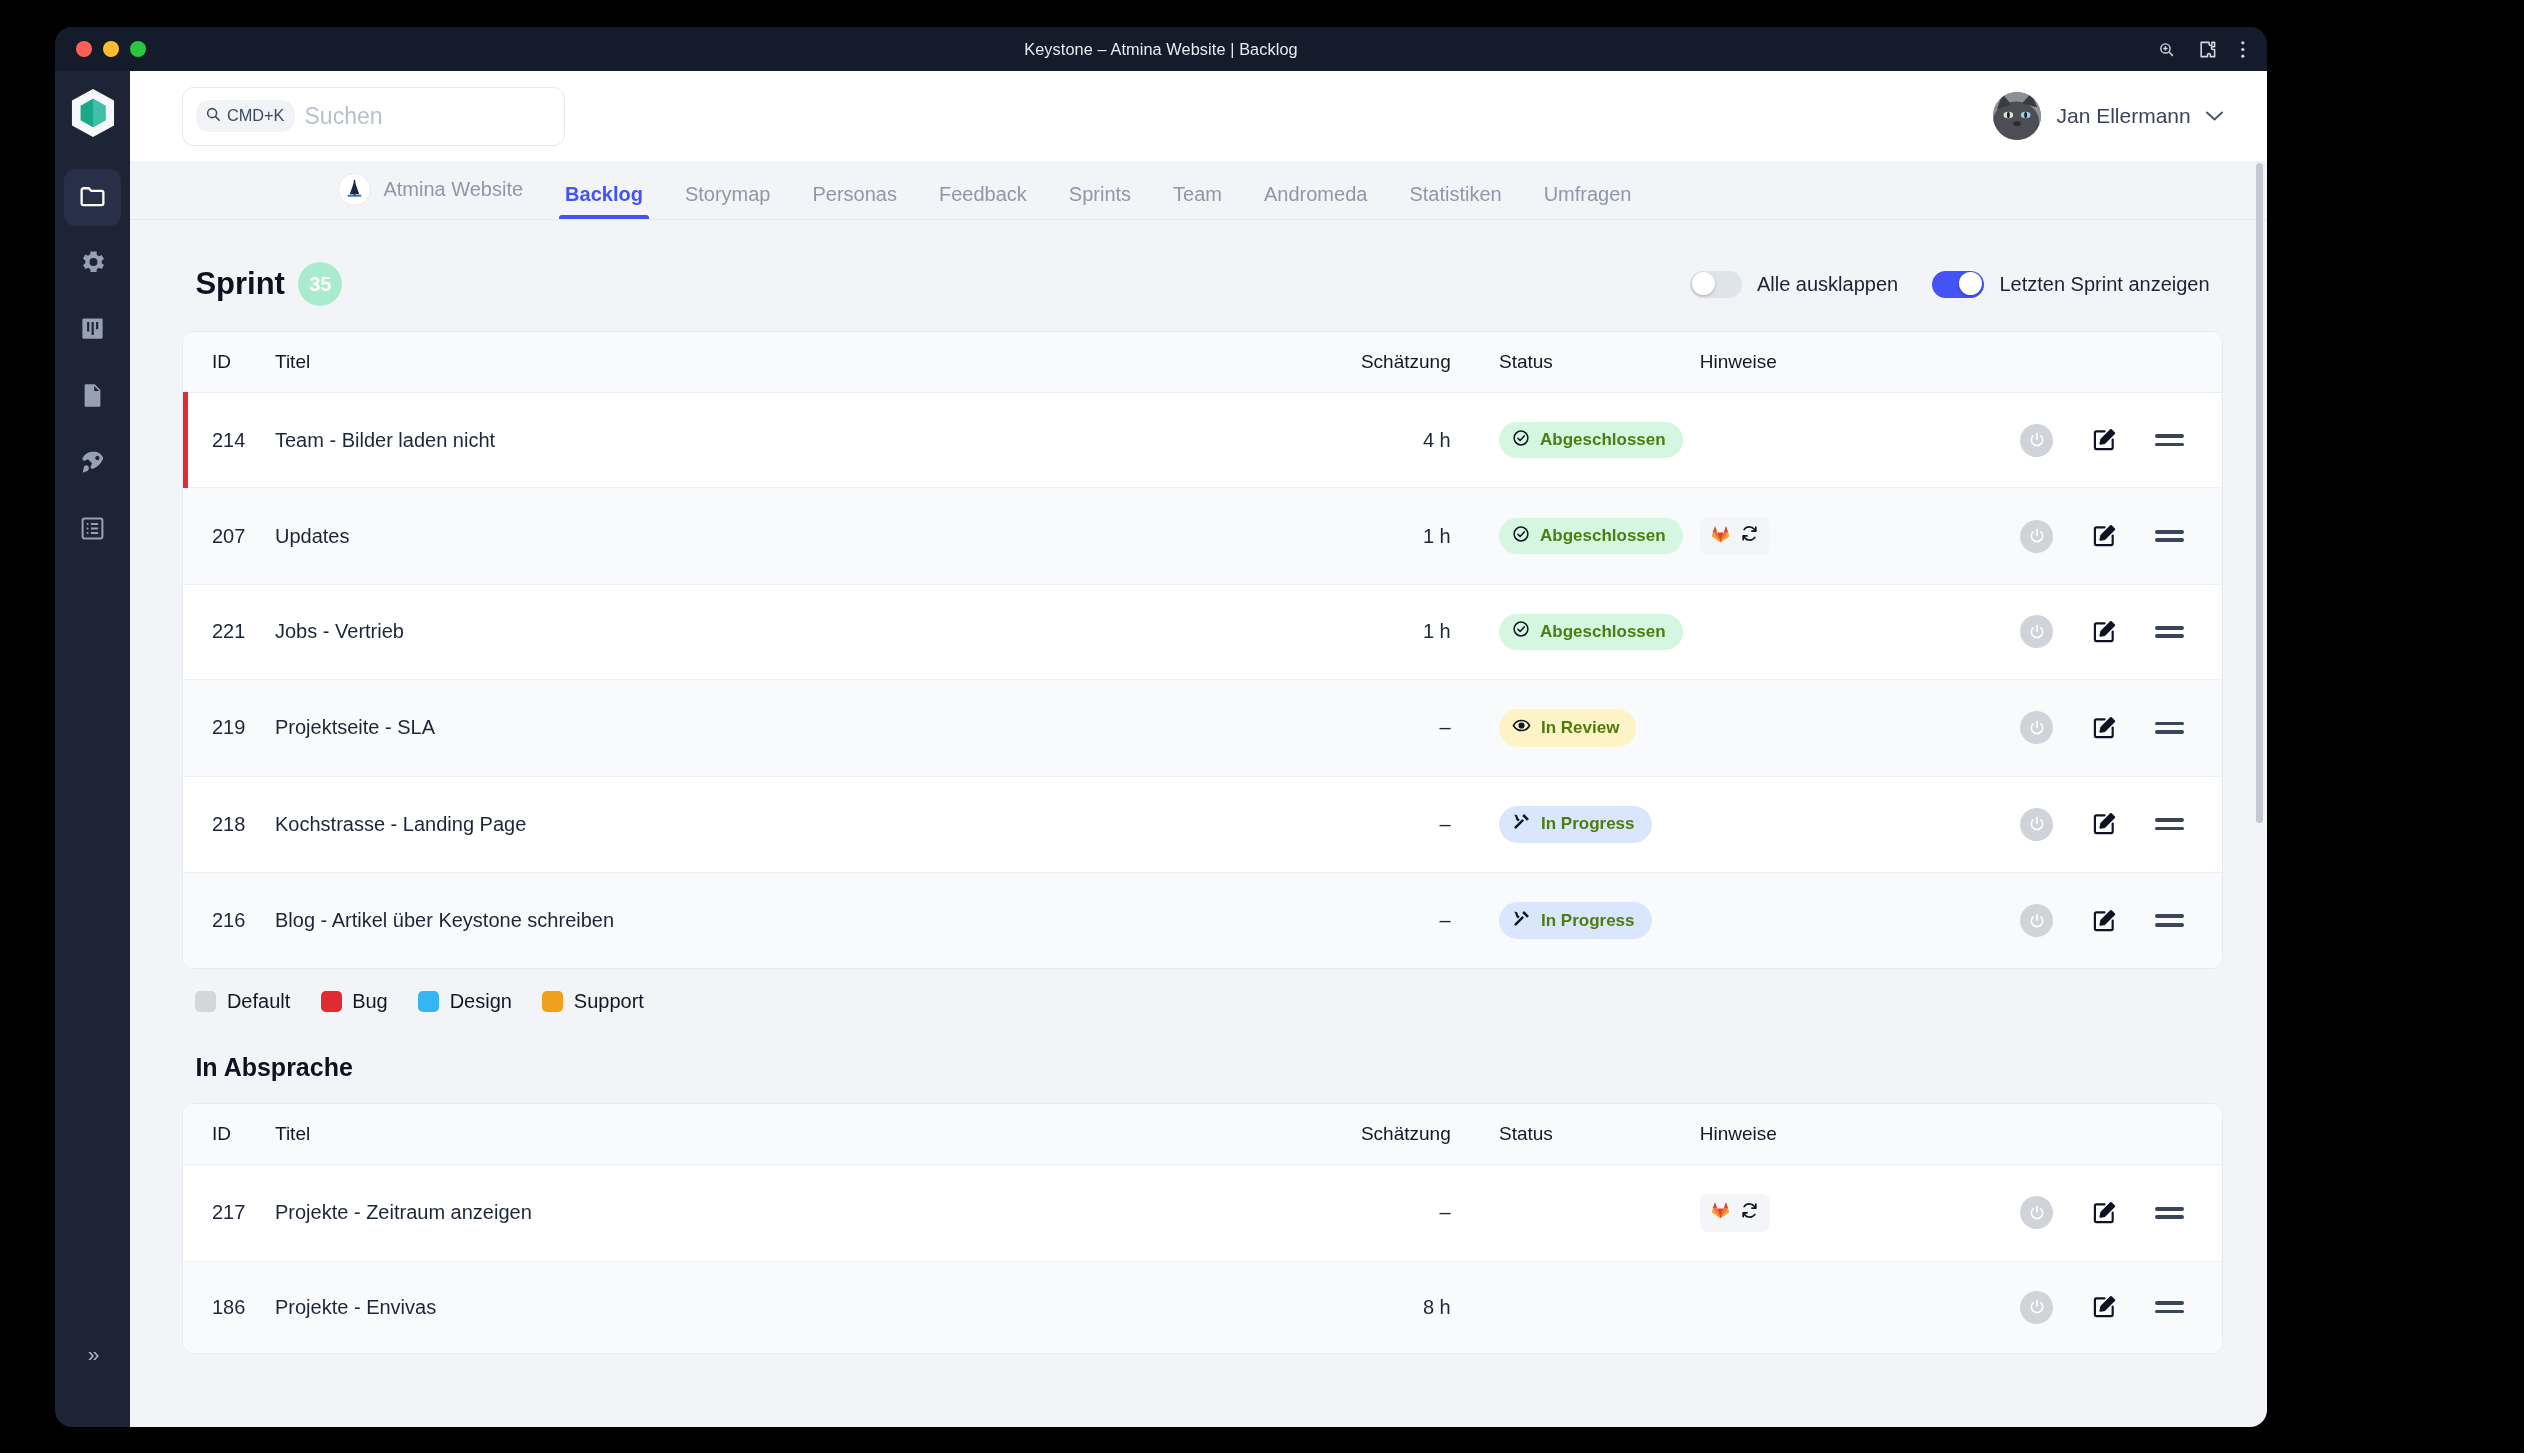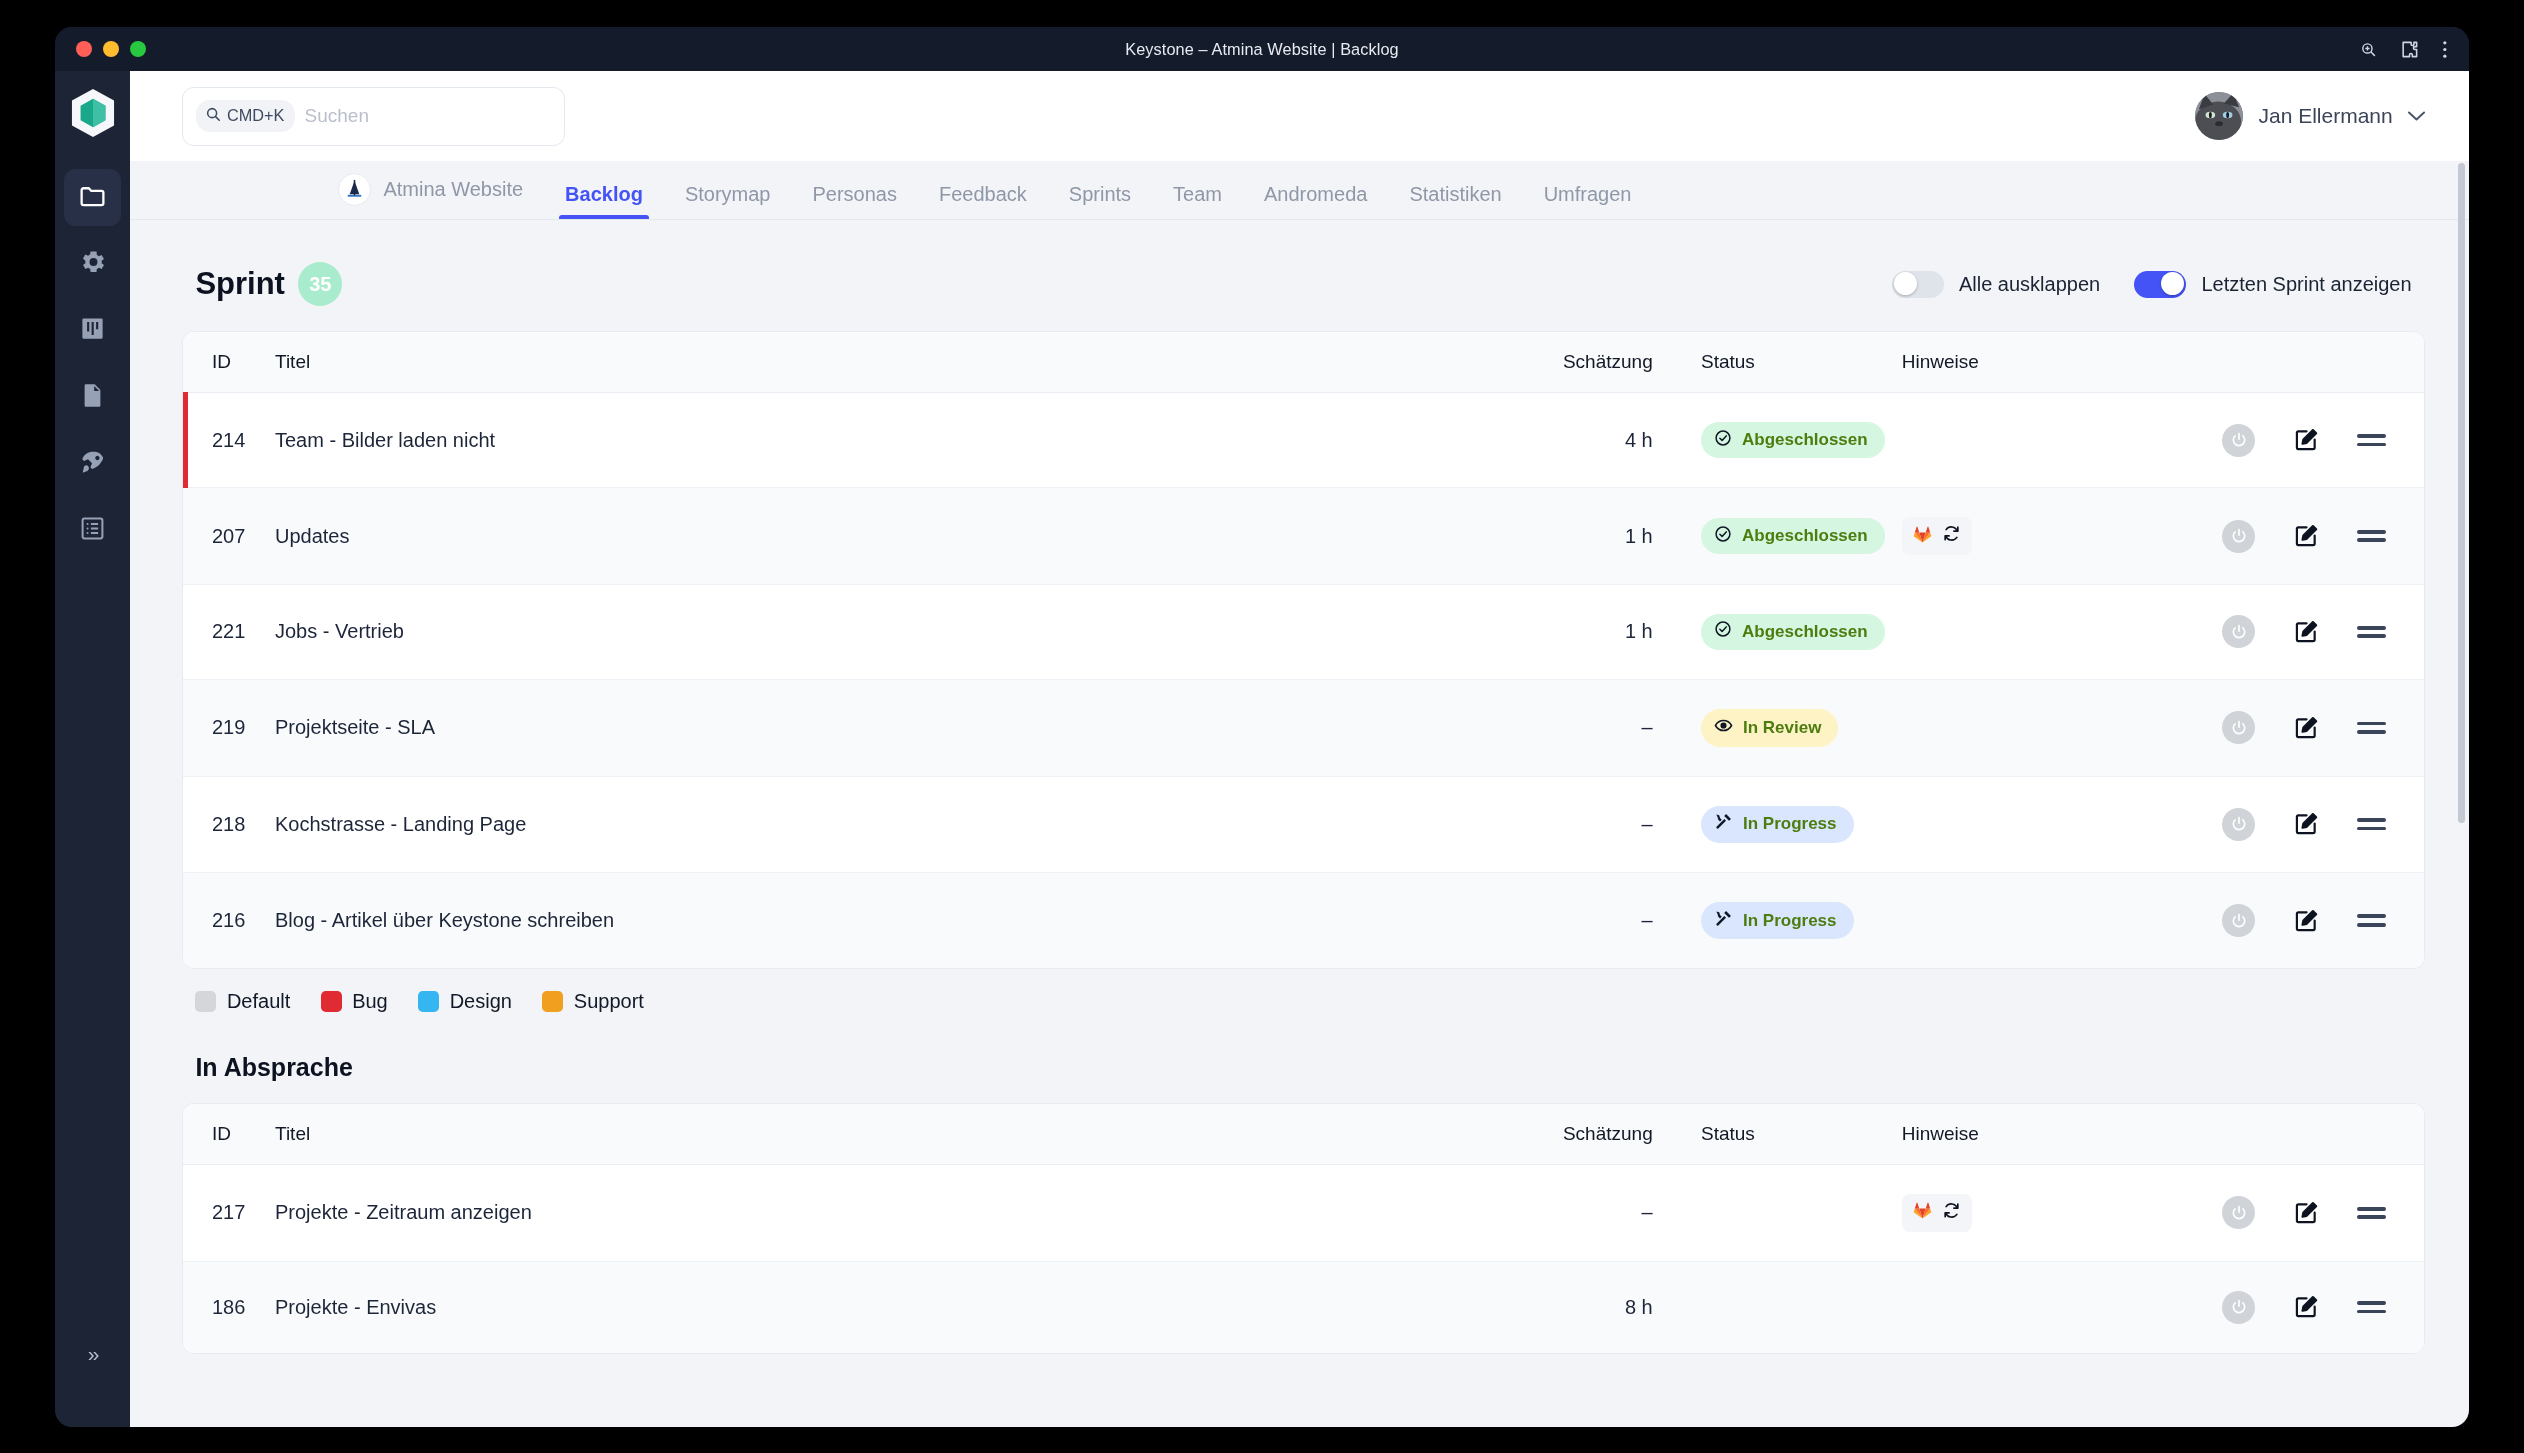--- a/index.html
+++ b/index.html
@@ -8,21 +8,21 @@
     width: 2525px; height: 1454px;
     background: #000;
     font-family: "Liberation Sans", sans-serif;
     overflow: hidden;
   }
 
   
   #window {
     position: absolute;
     left: 55px; top: 27px;
-    width: 2414px; height: 1400px;
+    width: 2212px; height: 1400px;
     background: #141b2b;
     border-radius: 17px;
     overflow: hidden;
     box-shadow: 0 23px 77px rgba(0,0,0,.7);
     display: flex; flex-direction: column;
   }
   #titlebar {
     height: 44px; flex: 0 0 44px;
     background: #141b2b;
     display: flex; align-items: center;
@@ -96,21 +96,21 @@
     display: flex; align-items: center;
     padding: 0 13.4px; gap: 9.6px;
   }
   .cmdk {
     display: flex; align-items: center; gap: 5.7px;
     background: #f1f3f7; border-radius: 14px;
     padding: 5.7px 10.5px 5.7px 8.6px;
     font-size: 16.3px; color: #3e4a61; font-weight: 500;
     white-space: nowrap;
   }
-  .search-ph { font-size: 19px; color: #b9bfcb; }
+  .search-ph { font-size: 23px; color: #b9bfcb; }
 
   .user {
     margin-left: auto; display: flex; align-items: center; gap: 15.3px; cursor: pointer;
   }
   .avatar {
     width: 48px; height: 48px; border-radius: 50%;
     background: #6e7580; overflow: hidden; position: relative; flex: 0 0 48px;
   }
   .avatar svg { position: absolute; inset: 0; }
   .uname { font-size: 21px; font-weight: 400; color: #3b4559; }

